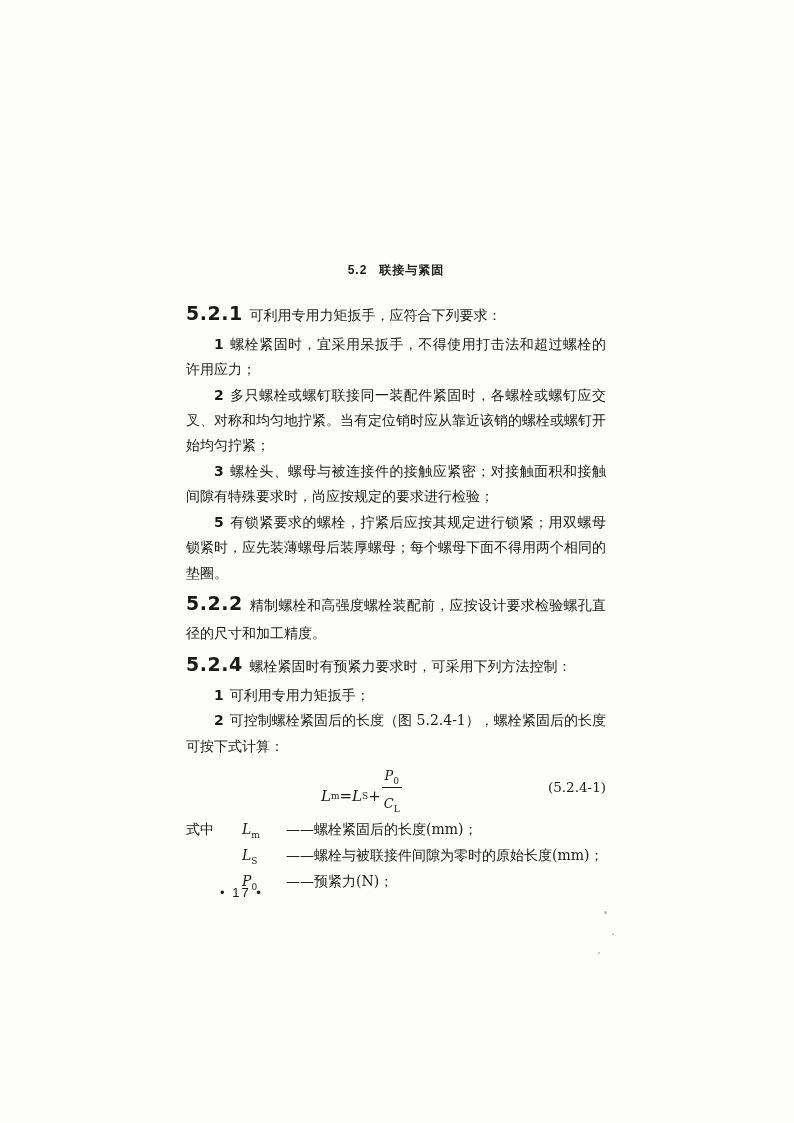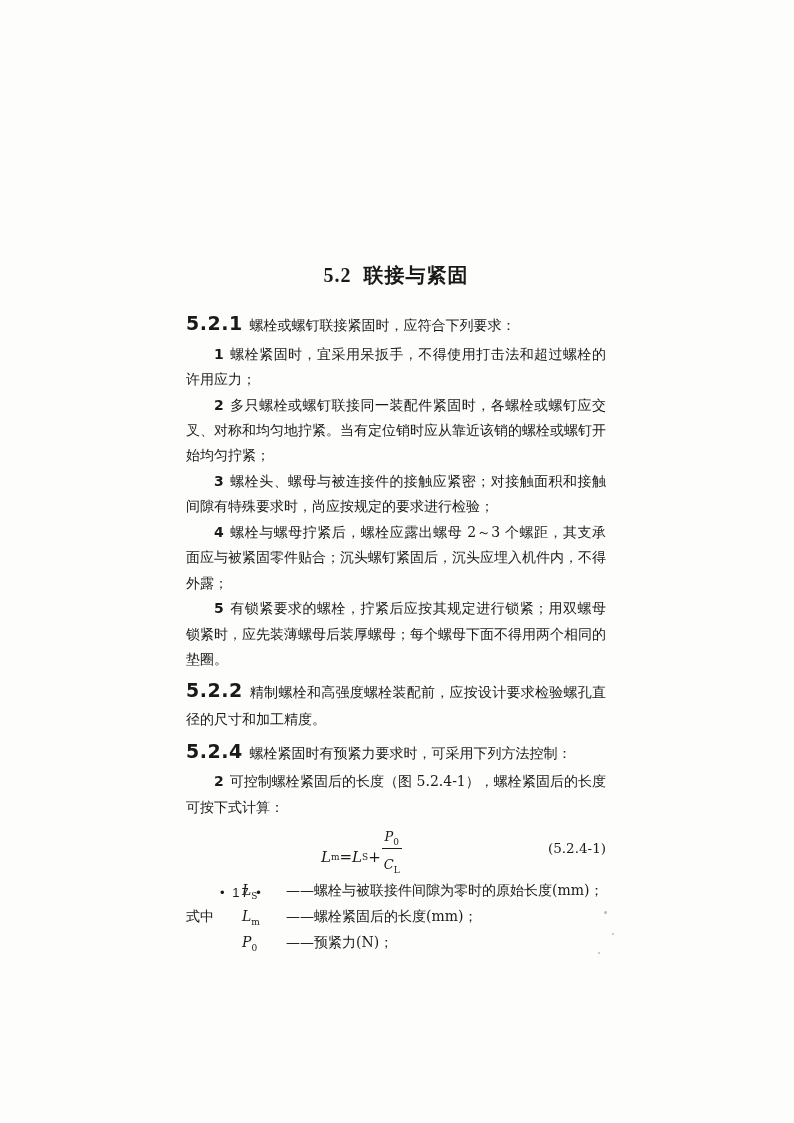--- a/index.html
+++ b/index.html
@@ -24,24 +24,24 @@
   }
   .content {
     position: absolute;
     left: 186px;
     top: 262px;
     width: 420px;
   }
   .section-title {
     text-align: center;
     font-weight: bold;
-    font-size: 20px;
+    font-size: 12px;
     letter-spacing: 1px;
     margin: 0 0 17px 0;
-    font-family: Liberation Serif, serif;
+    font-family: Liberation Sans, sans-serif;
   }
   .section-title .num {
     margin-right: 12px;
   }
   .clause {
     font-size: 14px;
     line-height: 1.82;
     margin: 0 0 1px 0;
     text-align: justify;
     text-justify: inter-ideograph;
@@ -164,45 +164,45 @@
 
 <div class="page">
 
   <div class="content">
 
     <div class="section-title">
       <span class="num">5.2</span><span>联接与紧固</span>
     </div>
 
     <p class="clause">
-      <span class="cnum">5.2.1</span><span>螺栓或螺钉联接紧固时，应符合下列要求：</span>
+      <span class="cnum">5.2.1</span><span>可利用专用力矩扳手，应符合下列要求：</span>
     </p>
     <p class="item">
       <span class="inum">1</span><span>螺栓紧固时，宜采用呆扳手，不得使用打击法和超过螺栓的许用应力；</span>
     </p>
     <p class="item">
       <span class="inum">2</span><span>多只螺栓或螺钉联接同一装配件紧固时，各螺栓或螺钉应交叉、对称和均匀地拧紧。当有定位销时应从靠近该销的螺栓或螺钉开始均匀拧紧；</span>
     </p>
     <p class="item">
       <span class="inum">3</span><span>螺栓头、螺母与被连接件的接触应紧密；对接触面积和接触间隙有特殊要求时，尚应按规定的要求进行检验；</span>
-    </p>
-    <p class="item">
-      <span class="inum">4</span><span>螺栓与螺母拧紧后，螺栓应露出螺母 2～3 个螺距，其支承面应与被紧固零件贴合；沉头螺钉紧固后，沉头应埋入机件内，不得外露；</span>
     </p>
     <p class="item">
       <span class="inum">5</span><span>有锁紧要求的螺栓，拧紧后应按其规定进行锁紧；用双螺母锁紧时，应先装薄螺母后装厚螺母；每个螺母下面不得用两个相同的垫圈。</span>
     </p>
 
     <p class="clause">
       <span class="cnum">5.2.2</span><span>精制螺栓和高强度螺栓装配前，应按设计要求检验螺孔直径的尺寸和加工精度。</span>
     </p>
 
 
     <p class="clause">
       <span class="cnum">5.2.4</span><span>螺栓紧固时有预紧力要求时，可采用下列方法控制：</span>
+    </p>
+    <p class="item">
+      <span class="inum">1</span><span>可利用专用力矩扳手；</span>
     </p>
     <p class="item">
       <span class="inum">2</span><span>可控制螺栓紧固后的长度（图 5.2.4-1），螺栓紧固后的长度可按下式计算：</span>
     </p>
 
     <div class="formula-row">
       <div class="formula">
         <span class="var">L</span>
           <span class="sub">m</span>
         <span>=</span>
@@ -213,28 +213,28 @@
           <span class="numer"><span>P</span><span class="sub">0</span></span>
           <span class="bar"></span>
           <span class="denom"><span>C</span><span class="sub">L</span></span>
         </span>
       </div>
       <div class="formula-num">(5.2.4-1)</div>
     </div>
 
     <div class="where-block">
       <div class="where-line">
+        <span class="where-label">式中</span>
+        <span class="where-sym"><span>L</span><span class="sub">m</span></span>
+        <span class="where-def">——螺栓紧固后的长度(mm)；</span>
+      </div>
+      <div class="where-line">
         <span class="where-label"></span>
         <span class="where-sym"><span>L</span><span class="sub">S</span></span>
         <span class="where-def">——螺栓与被联接件间隙为零时的原始长度(mm)；</span>
-      </div>
-      <div class="where-line">
-        <span class="where-label">式中</span>
-        <span class="where-sym"><span>L</span><span class="sub">m</span></span>
-        <span class="where-def">——螺栓紧固后的长度(mm)；</span>
       </div>
       <div class="where-line">
         <span class="where-label"></span>
         <span class="where-sym"><span>P</span><span class="sub">0</span></span>
         <span class="where-def">——预紧力(N)；</span>
       </div>
     </div>
 
   </div>
 

